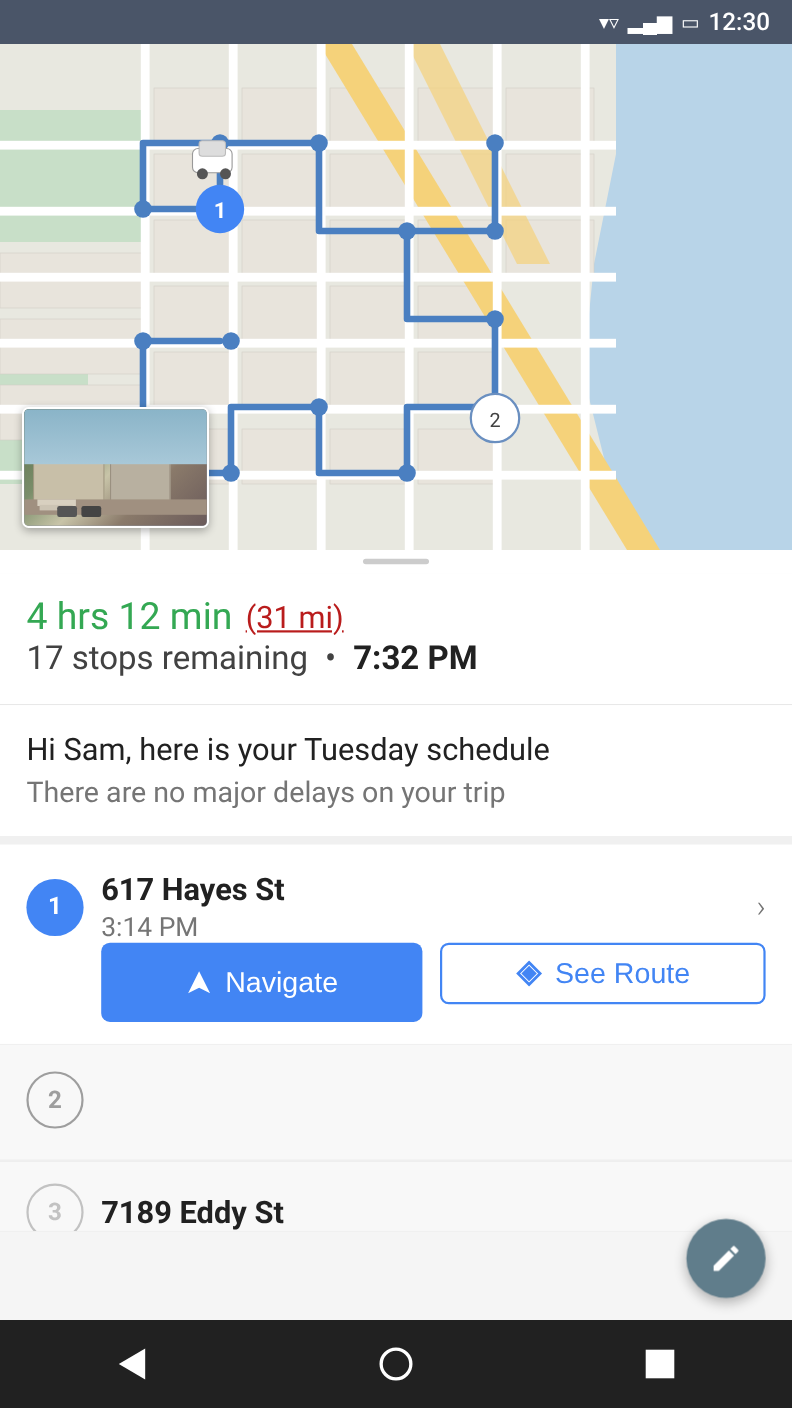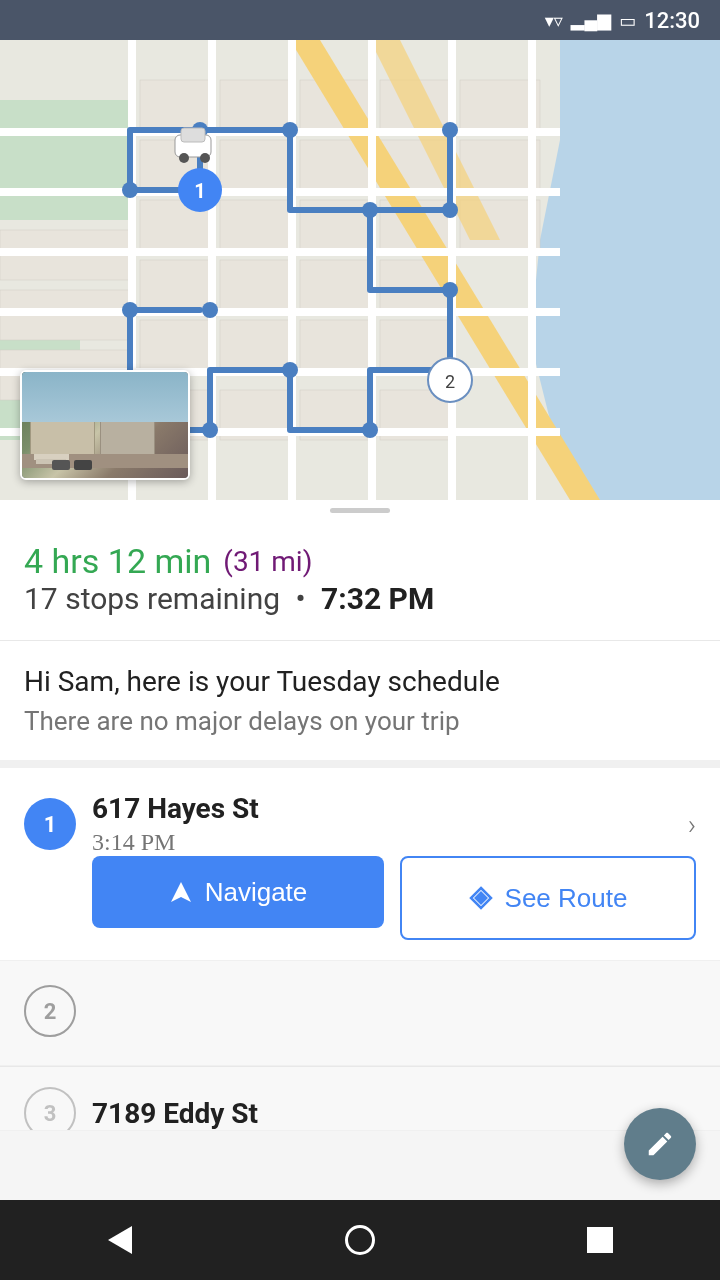--- a/index.html
+++ b/index.html
@@ -97,22 +97,23 @@
       gap: 12px;
       margin-bottom: 0;
     }
     .travel-time {
       font-size: 34px;
       font-weight: 400;
       color: #34a853;
     }
     .distance {
       font-size: 28px;
-      color: #701a75;
+      color: #b91c1c;
       font-weight: 400;
+      text-decoration: underline;
     }
     .stops-row {
       font-size: 30px;
       color: #424242;
     }
     .stops-dot {
       margin: 0 8px;
       color: #424242;
     }
     .eta-time {
@@ -182,21 +183,20 @@
     }
     .stop-address {
       font-size: 28px;
       font-weight: 700;
       color: #212121;
     }
     .stop-time {
       font-size: 24px;
       color: #757575;
       margin-top: 4px;
-      font-family: Liberation Serif, serif;
     }
     .stop-chevron {
       color: #757575;
       font-size: 28px;
       font-weight: 300;
     }
 
     
     .action-buttons {
       display: flex;
@@ -213,21 +213,21 @@
       font-size: 26px;
       font-weight: 500;
       display: flex;
       align-items: center;
       justify-content: center;
       gap: 12px;
       cursor: pointer;
     }
     .btn-see-route {
       flex: 1;
-      height: 84px;
+      height: 56px;
       background: white;
       border: 2px solid #4285f4;
       border-radius: 8px;
       color: #4285f4;
       font-size: 26px;
       font-weight: 500;
       display: flex;
       align-items: center;
       justify-content: center;
       gap: 12px;

